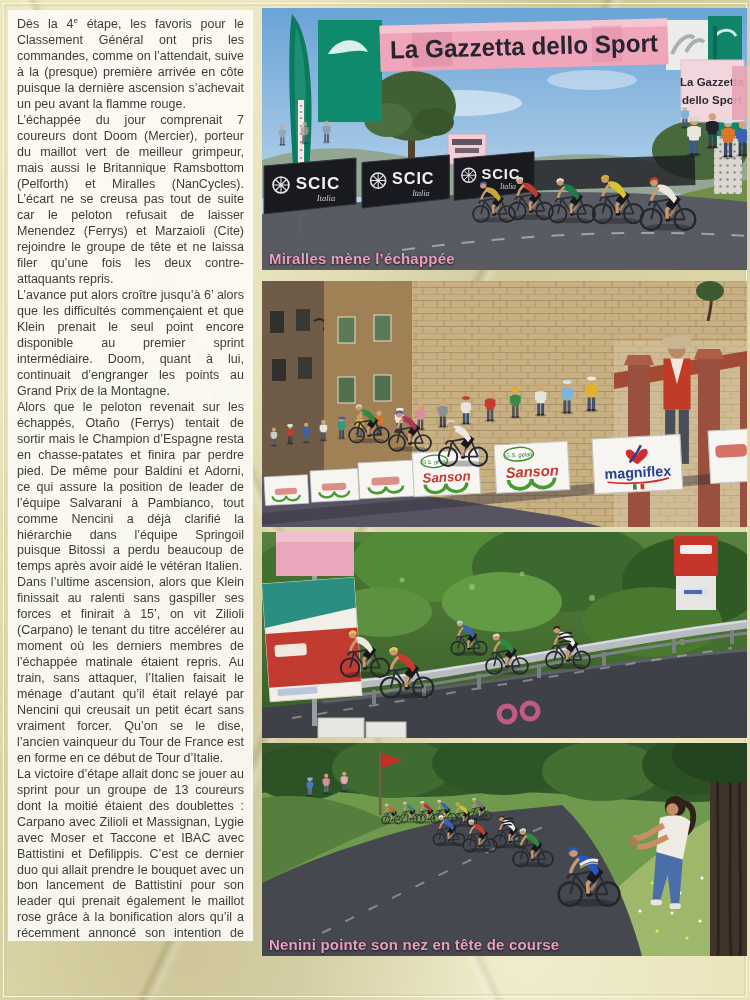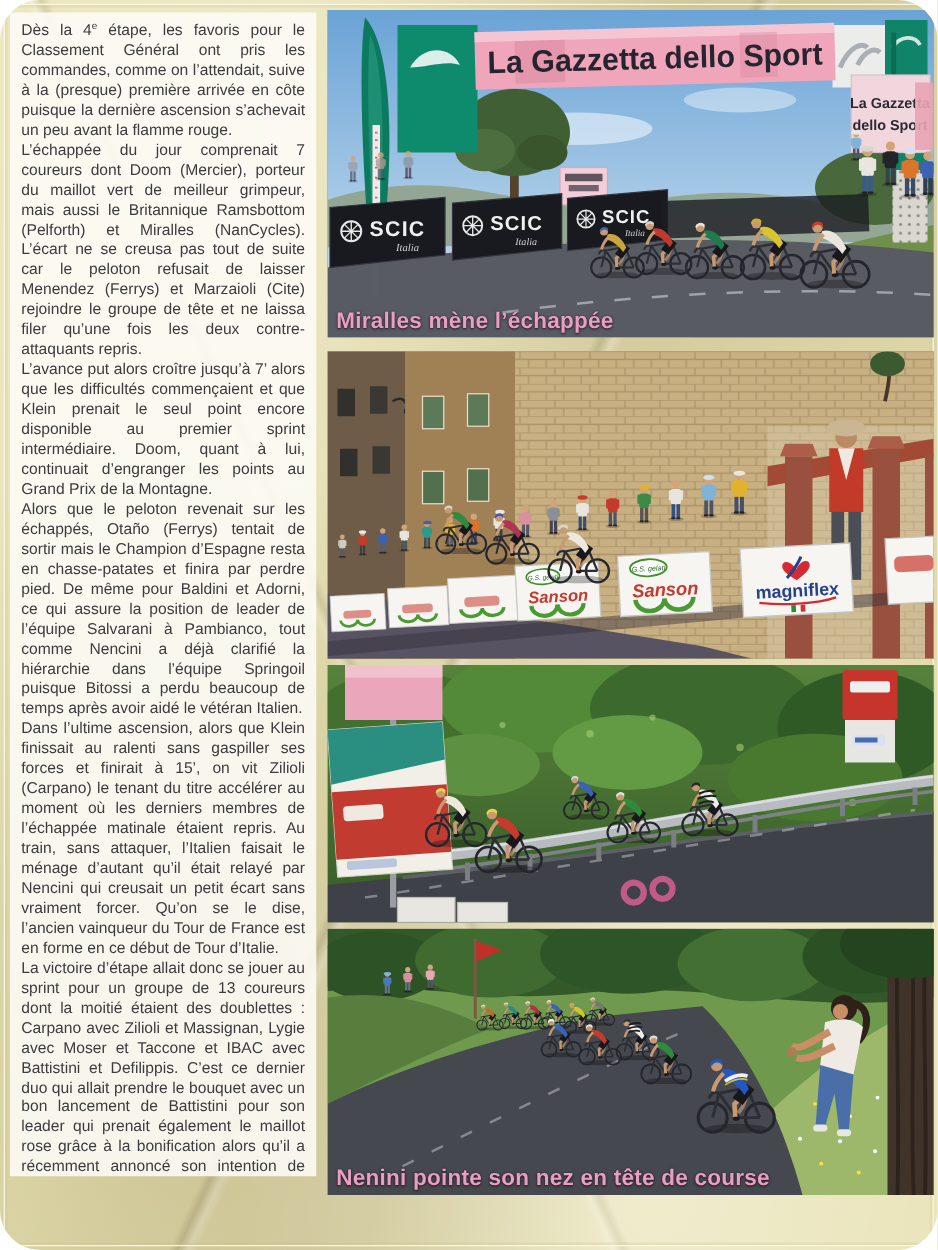--- a/index.html
+++ b/index.html
@@ -1,36 +1,36 @@
 <!DOCTYPE html>
 <html style="--caption-pink: #e89fc2; --gazzetta-pink: #f0a6ba; --gazzetta-ink: #26242e; --banner-green: #0e8a6c; --sanson-red: #c6392f; --magniflex-blue: #25418f;"><head>
 <meta charset="utf-8">
 <style>
   html,body{margin:0;padding:0;}
   body{width:750px;height:1000px;font-family:"Liberation Sans",sans-serif;}
-  .page{position:relative;width:750px;height:1000px;background:#e7e1b2;overflow:hidden;border-radius:32px;}
+  .page{position:relative;width:750px;height:1000px;background:#e7e1b2;overflow:hidden;}
   .crumple{position:absolute;inset:0;pointer-events:none;background:
     radial-gradient(ellipse at 18% 88%, rgba(120,105,60,.20), transparent 42%),
     radial-gradient(ellipse at 70% 92%, rgba(255,255,252,.38), transparent 45%),
     radial-gradient(ellipse at 92% 8%, rgba(125,110,70,.16), transparent 50%),
     radial-gradient(ellipse at 38% 6%, rgba(255,255,250,.30), transparent 40%),
     linear-gradient(115deg, transparent 49.4%, rgba(100,85,50,.20) 50%, rgba(255,255,250,.28) 50.7%, transparent 51.4%),
     linear-gradient(245deg, transparent 58.4%, rgba(100,85,50,.16) 59%, rgba(255,255,250,.22) 59.6%, transparent 60.2%),
     linear-gradient(105deg, rgba(255,255,250,.22) 0%, transparent 28%, rgba(110,95,55,.10) 55%, transparent 75%);}
   .frame{position:absolute;inset:3px;border:1px solid rgba(253,249,226,.95);box-shadow:inset 0 0 0 2px rgba(200,190,140,.25);pointer-events:none;}
   .text-panel{position:absolute;left:8px;top:10px;width:245px;height:931px;background:rgba(253,252,247,.88);padding:7px 9px;box-sizing:border-box;overflow:hidden;}
   .text-panel p{margin:0;font-size:12.5px;line-height:15.95px;text-align:justify;color:#3c3c3e;}
   .text-panel sup{font-size:8px;line-height:0;}
   .scene{position:absolute;left:262px;width:485px;background:#888;overflow:hidden;}
   #scene1{top:8px;height:262px;}
   #scene2{top:281px;height:246px;}
   #scene3{top:532px;height:206px;}
   #scene4{top:743px;height:213px;}
   .scene svg{display:block;width:100%;height:100%;}
-  .caption{position:absolute;bottom:3px;font-weight:bold;font-size:18px;color:var(--caption-pink,#e89fc2);text-shadow:0 1px 2px rgba(30,15,25,.85),0 0 1px rgba(30,15,25,.6);letter-spacing:.2px;z-index:5;}
+  .caption{position:absolute;bottom:3px;font-weight:bold;font-size:15px;color:var(--caption-pink,#e89fc2);text-shadow:0 1px 2px rgba(30,15,25,.85),0 0 1px rgba(30,15,25,.6);letter-spacing:.2px;z-index:5;}
   .cap-left{left:7px;} .cap-right{right:7px;}
 </style>
 </head>
 <body>
 
 <div class="page">
 
   <svg width="0" height="0" style="position:absolute" aria-hidden="true">
     <defs>
       <g id="cyclist">
@@ -62,21 +62,21 @@
       </g>
     </defs>
   </svg>
 
   <div class="crumple"></div>
   <div class="frame"></div>
 
   <div class="text-panel">
     <p><span>Dès la 4</span><sup>e</sup><span> étape, les favoris pour le Classement Général ont pris les commandes, comme on l’attendait, suive à la (presque) première arrivée en côte puisque la dernière ascension s’achevait un peu avant la flamme rouge.</span></p>
     <p>L’échappée du jour comprenait 7 coureurs dont Doom (Mercier), porteur du maillot vert de meilleur grimpeur, mais aussi le Britannique Ramsbottom (Pelforth) et Miralles (NanCycles). L’écart ne se creusa pas tout de suite car le peloton refusait de laisser Menendez (Ferrys) et Marzaioli (Cite) rejoindre le groupe de tête et ne laissa filer qu’une fois les deux contre-attaquants repris.</p>
-    <p>L’avance put alors croître jusqu’à 7’ alors que les difficultés commençaient et que Klein prenait le seul point encore disponible au premier sprint intermédiaire. Doom, quant à lui, continuait d’engranger les points au Grand Prix de la Montagne.</p>
+    <p>L’avance put alors croître jusqu’à 6’ alors que les difficultés commençaient et que Klein prenait le seul point encore disponible au premier sprint intermédiaire. Doom, quant à lui, continuait d’engranger les points au Grand Prix de la Montagne.</p>
     <p>Alors que le peloton revenait sur les échappés, Otaño (Ferrys) tentait de sortir mais le Champion d’Espagne resta en chasse-patates et finira par perdre pied. De même pour Baldini et Adorni, ce qui assure la position de leader de l’équipe Salvarani à Pambianco, tout comme Nencini a déjà clarifié la hiérarchie dans l’équipe Springoil puisque Bitossi a perdu beaucoup de temps après avoir aidé le vétéran Italien.</p>
     <p>Dans l’ultime ascension, alors que Klein finissait au ralenti sans gaspiller ses forces et finirait à 15’, on vit Zilioli (Carpano) le tenant du titre accélérer au moment où les derniers membres de l’échappée matinale étaient repris. Au train, sans attaquer, l’Italien faisait le ménage d’autant qu’il était relayé par Nencini qui creusait un petit écart sans vraiment forcer. Qu’on se le dise, l’ancien vainqueur du Tour de France est en forme en ce début de Tour d’Italie.</p>
     <p>La victoire d’étape allait donc se jouer au sprint pour un groupe de 13 coureurs dont la moitié étaient des doublettes : Carpano avec Zilioli et Massignan, Lygie avec Moser et Taccone et IBAC avec Battistini et Defilippis. C’est ce dernier duo qui allait prendre le bouquet avec un bon lancement de Battistini pour son leader qui prenait également le maillot rose grâce à la bonification alors qu’il a récemment annoncé son intention de raccrocher à la fin de cette saison.</p>
   </div>
 
   <div class="scene" id="scene1">
     <svg viewBox="0 0 485 262" preserveAspectRatio="none">
       <defs>
         <linearGradient id="sky1" x1="0" y1="0" x2="0" y2="1">
             <stop offset="0" stop-color="#6aa3d6"></stop>

